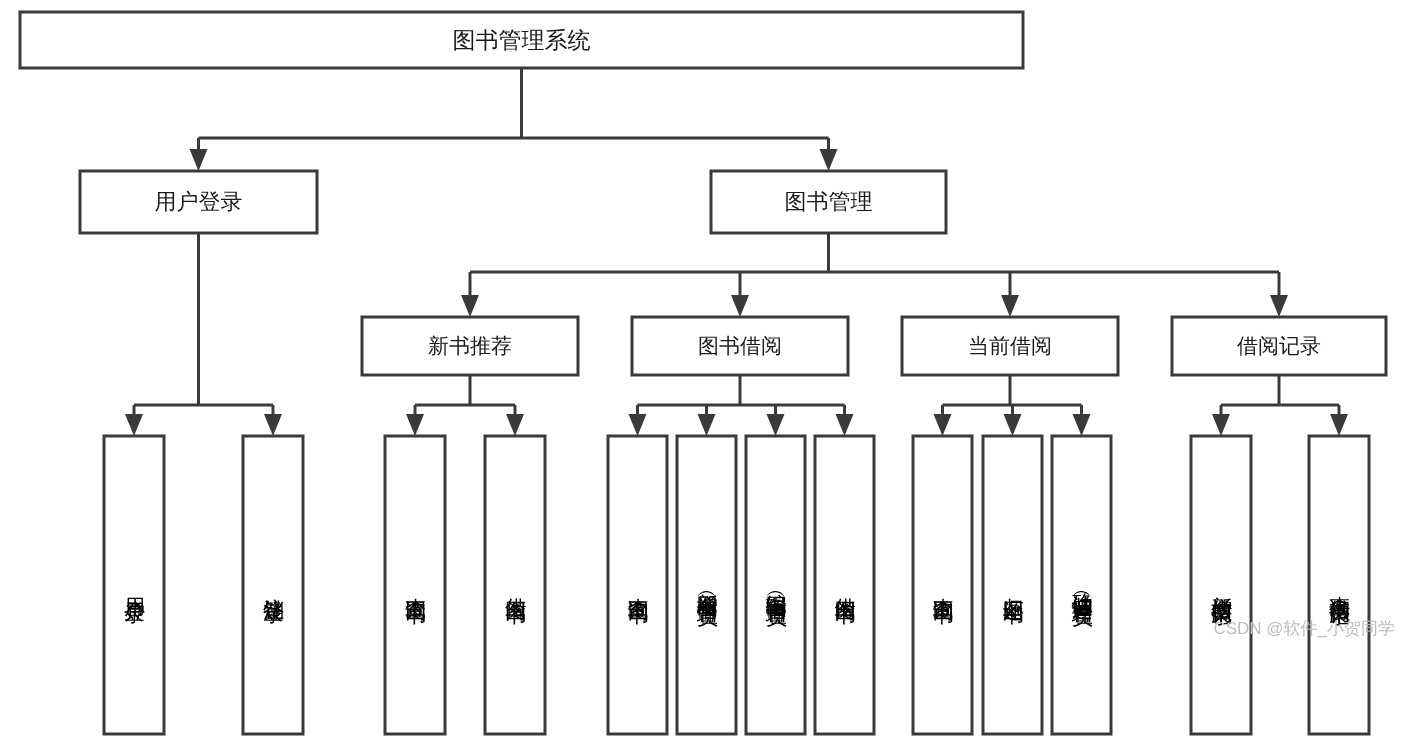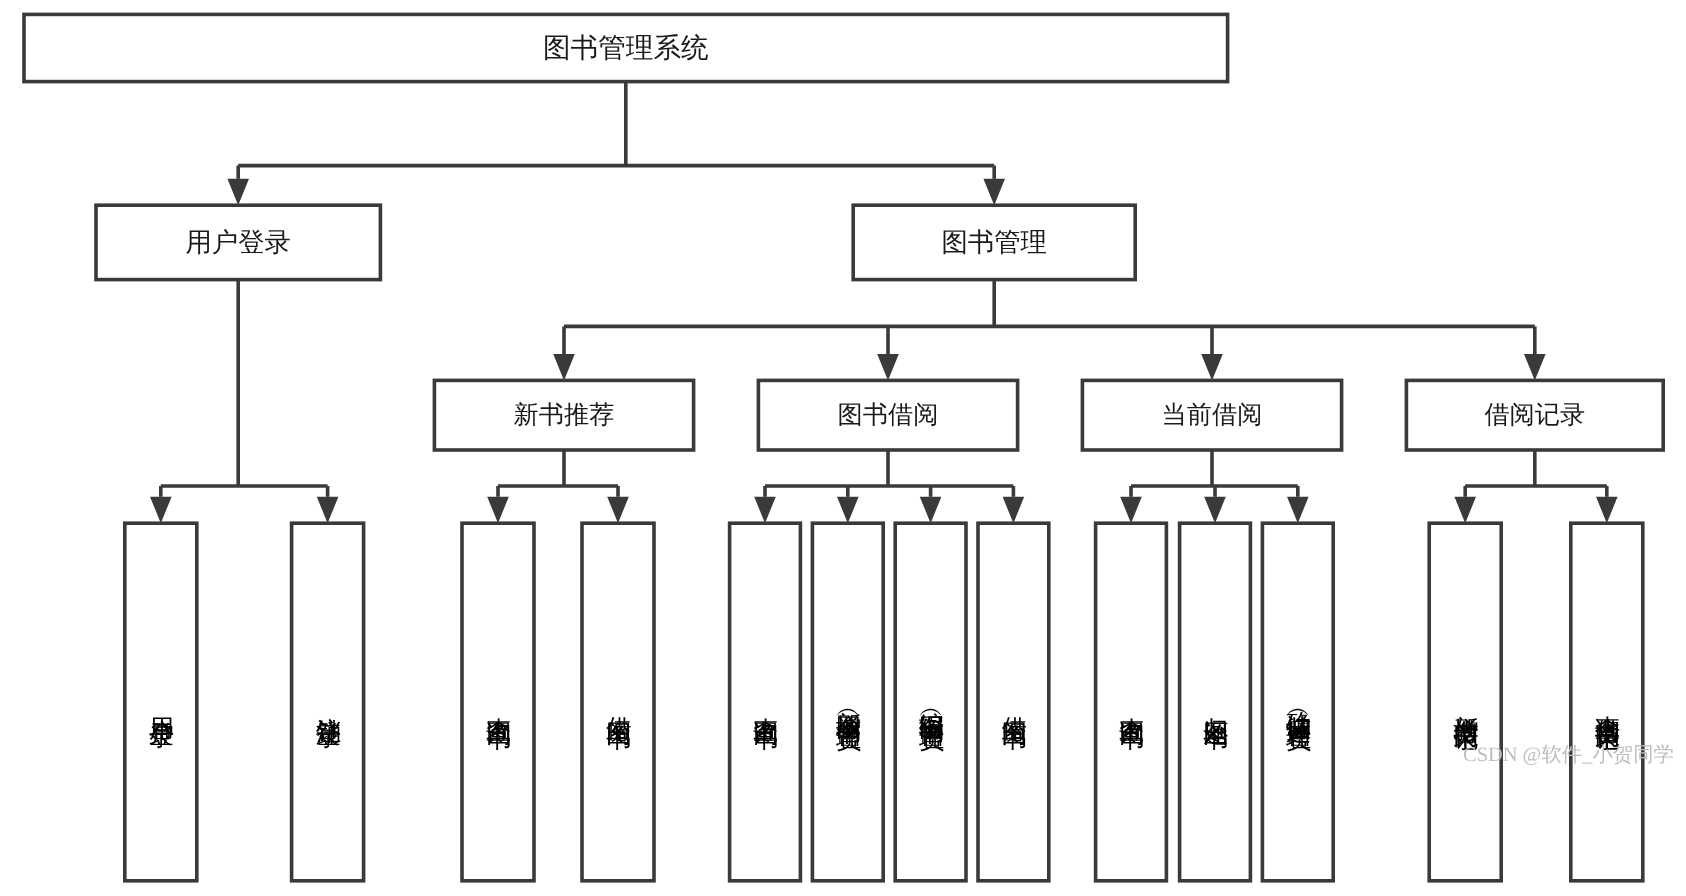--- a/index.html
+++ b/index.html
@@ -79,21 +79,21 @@
     position: absolute;
     display: flex;
     align-items: center;
     justify-content: center;
     overflow: hidden;
   }
   #watermark {
     position: absolute;
     right: 10px;
     bottom: 3px;
-    font-family: Liberation Serif, serif;
+    font-family: Liberation Sans, sans-serif;
     font-size: 17px;
     color: #bdbdbd;
     white-space: nowrap;
   }
 </style>
 </head>
 <body>
 
 <div id="diagram-root">
   <svg class="flow" id="flow-svg" viewBox="0 0 1405 747">

